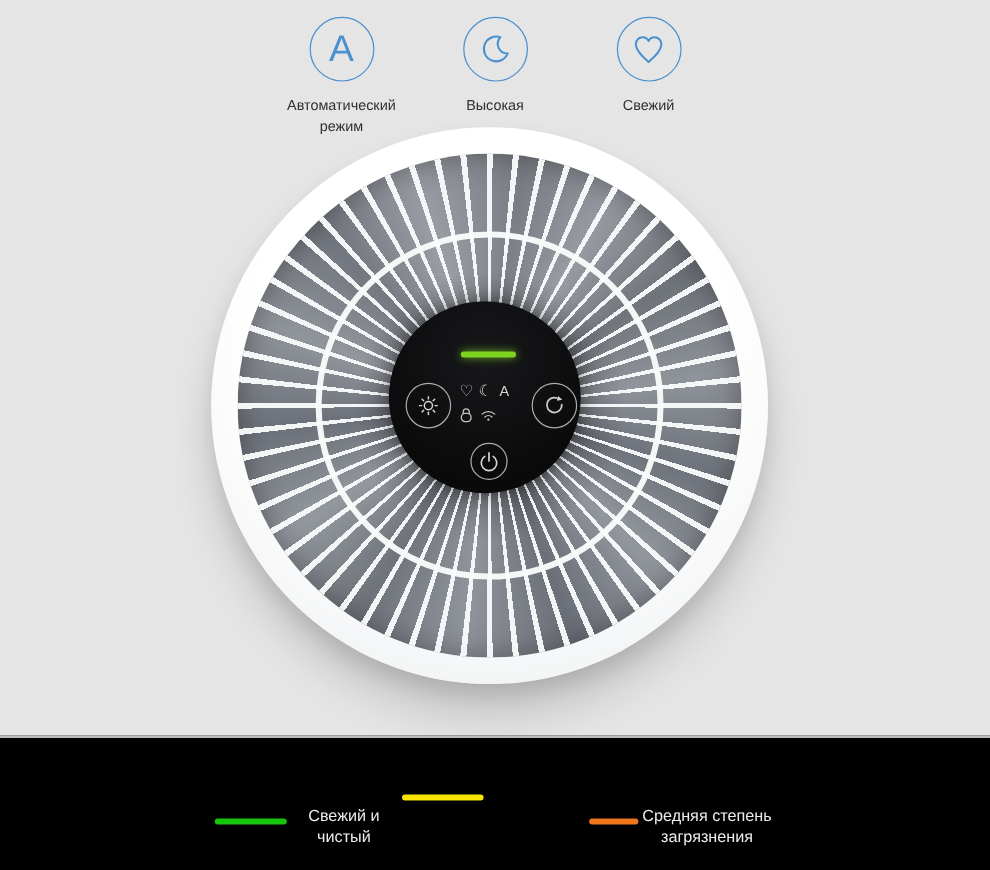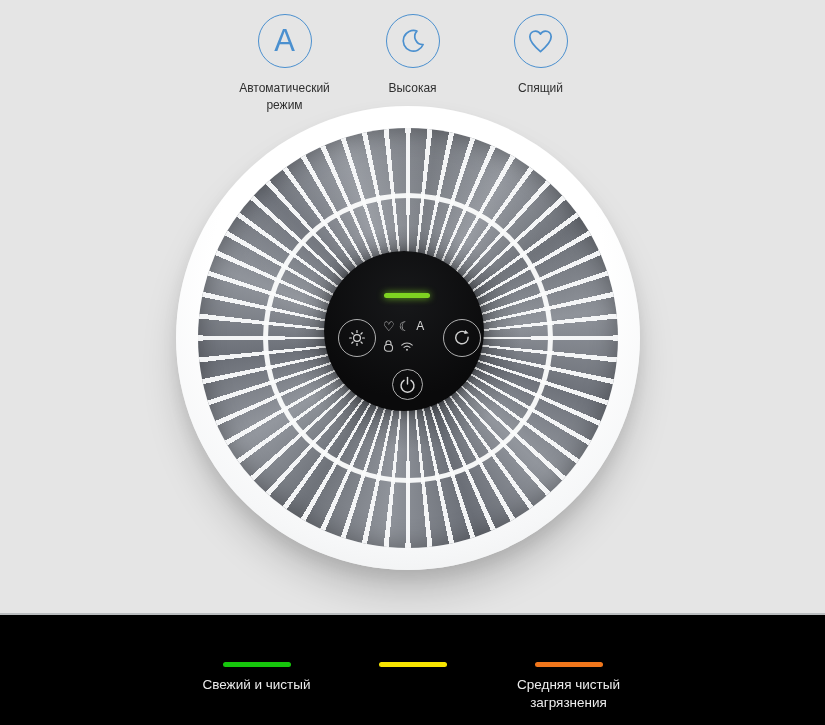--- a/index.html
+++ b/index.html
@@ -87,21 +87,21 @@
     font-family:"Liberation Sans",sans-serif;font-size:12px;color:#d6d6d6;line-height:1;
     padding-left:2px;
   }
   svg.icon{display:block;}
   
   .footer{
     position:absolute;left:0;right:0;top:613px;bottom:0;background:#000;
     border-top:2px solid #babdbf;box-sizing:border-box;
     display:flex;justify-content:center;align-items:flex-start;padding-top:47px;
   }
-  .legend-item{width:156px;display:flex;flex-direction:column;align-items:center;}
+  .legend-item{width:156px;display:flex;flex-direction:row;align-items:center;}
   .legend-line{width:68px;height:5px;border-radius:3px;}
   .legend-label{
     margin-top:9px;font-size:13.5px;line-height:18px;color:#ececec;
     text-align:center;max-width:130px;
   }
 </style>
 </head>
 <body>
 
 <div class="modes-row">
@@ -127,21 +127,21 @@
   <div class="mode-item">
     <div class="mode-circle">
       <span>
         <svg class="icon" width="31" height="31" viewBox="0 0 32 32">
           <path d="M16 26.5 C 9 20.5, 5 15.8, 5 11.2 C 5 7.6, 7.7 5.2, 10.9 5.2
                    C 13.1 5.2, 15 6.4, 16 8.4 C 17 6.4, 18.9 5.2, 21.1 5.2
                    C 24.3 5.2, 27 7.6, 27 11.2 C 27 15.8, 23 20.5, 16 26.5 Z" fill="none" stroke="#4b90cf" stroke-width="1.8" stroke-linejoin="round"></path>
         </svg>
       </span>
     </div>
-    <div class="mode-label">Спящий</div>
+    <div class="mode-label">Свежий</div>
   </div>
 </div>
 
 <div class="device">
   <div class="body-circle"></div>
   <div class="grille"></div>
   <div class="spokes"></div>
   <div class="mid-ring"></div>
 
   <div class="panel">
@@ -212,16 +212,16 @@
     <div class="legend-line" style="background: rgb(22, 198, 12);"></div>
     <div class="legend-label">Свежий и чистый</div>
   </div>
 
   <div class="legend-item">
     <div class="legend-line" style="background: rgb(247, 228, 0);"></div>
   </div>
 
   <div class="legend-item">
     <div class="legend-line" style="background: rgb(240, 118, 27);"></div>
-    <div class="legend-label">Средняя чистый загрязнения</div>
+    <div class="legend-label">Средняя степень загрязнения</div>
   </div>
 
 </div>
 
 </body></html>

